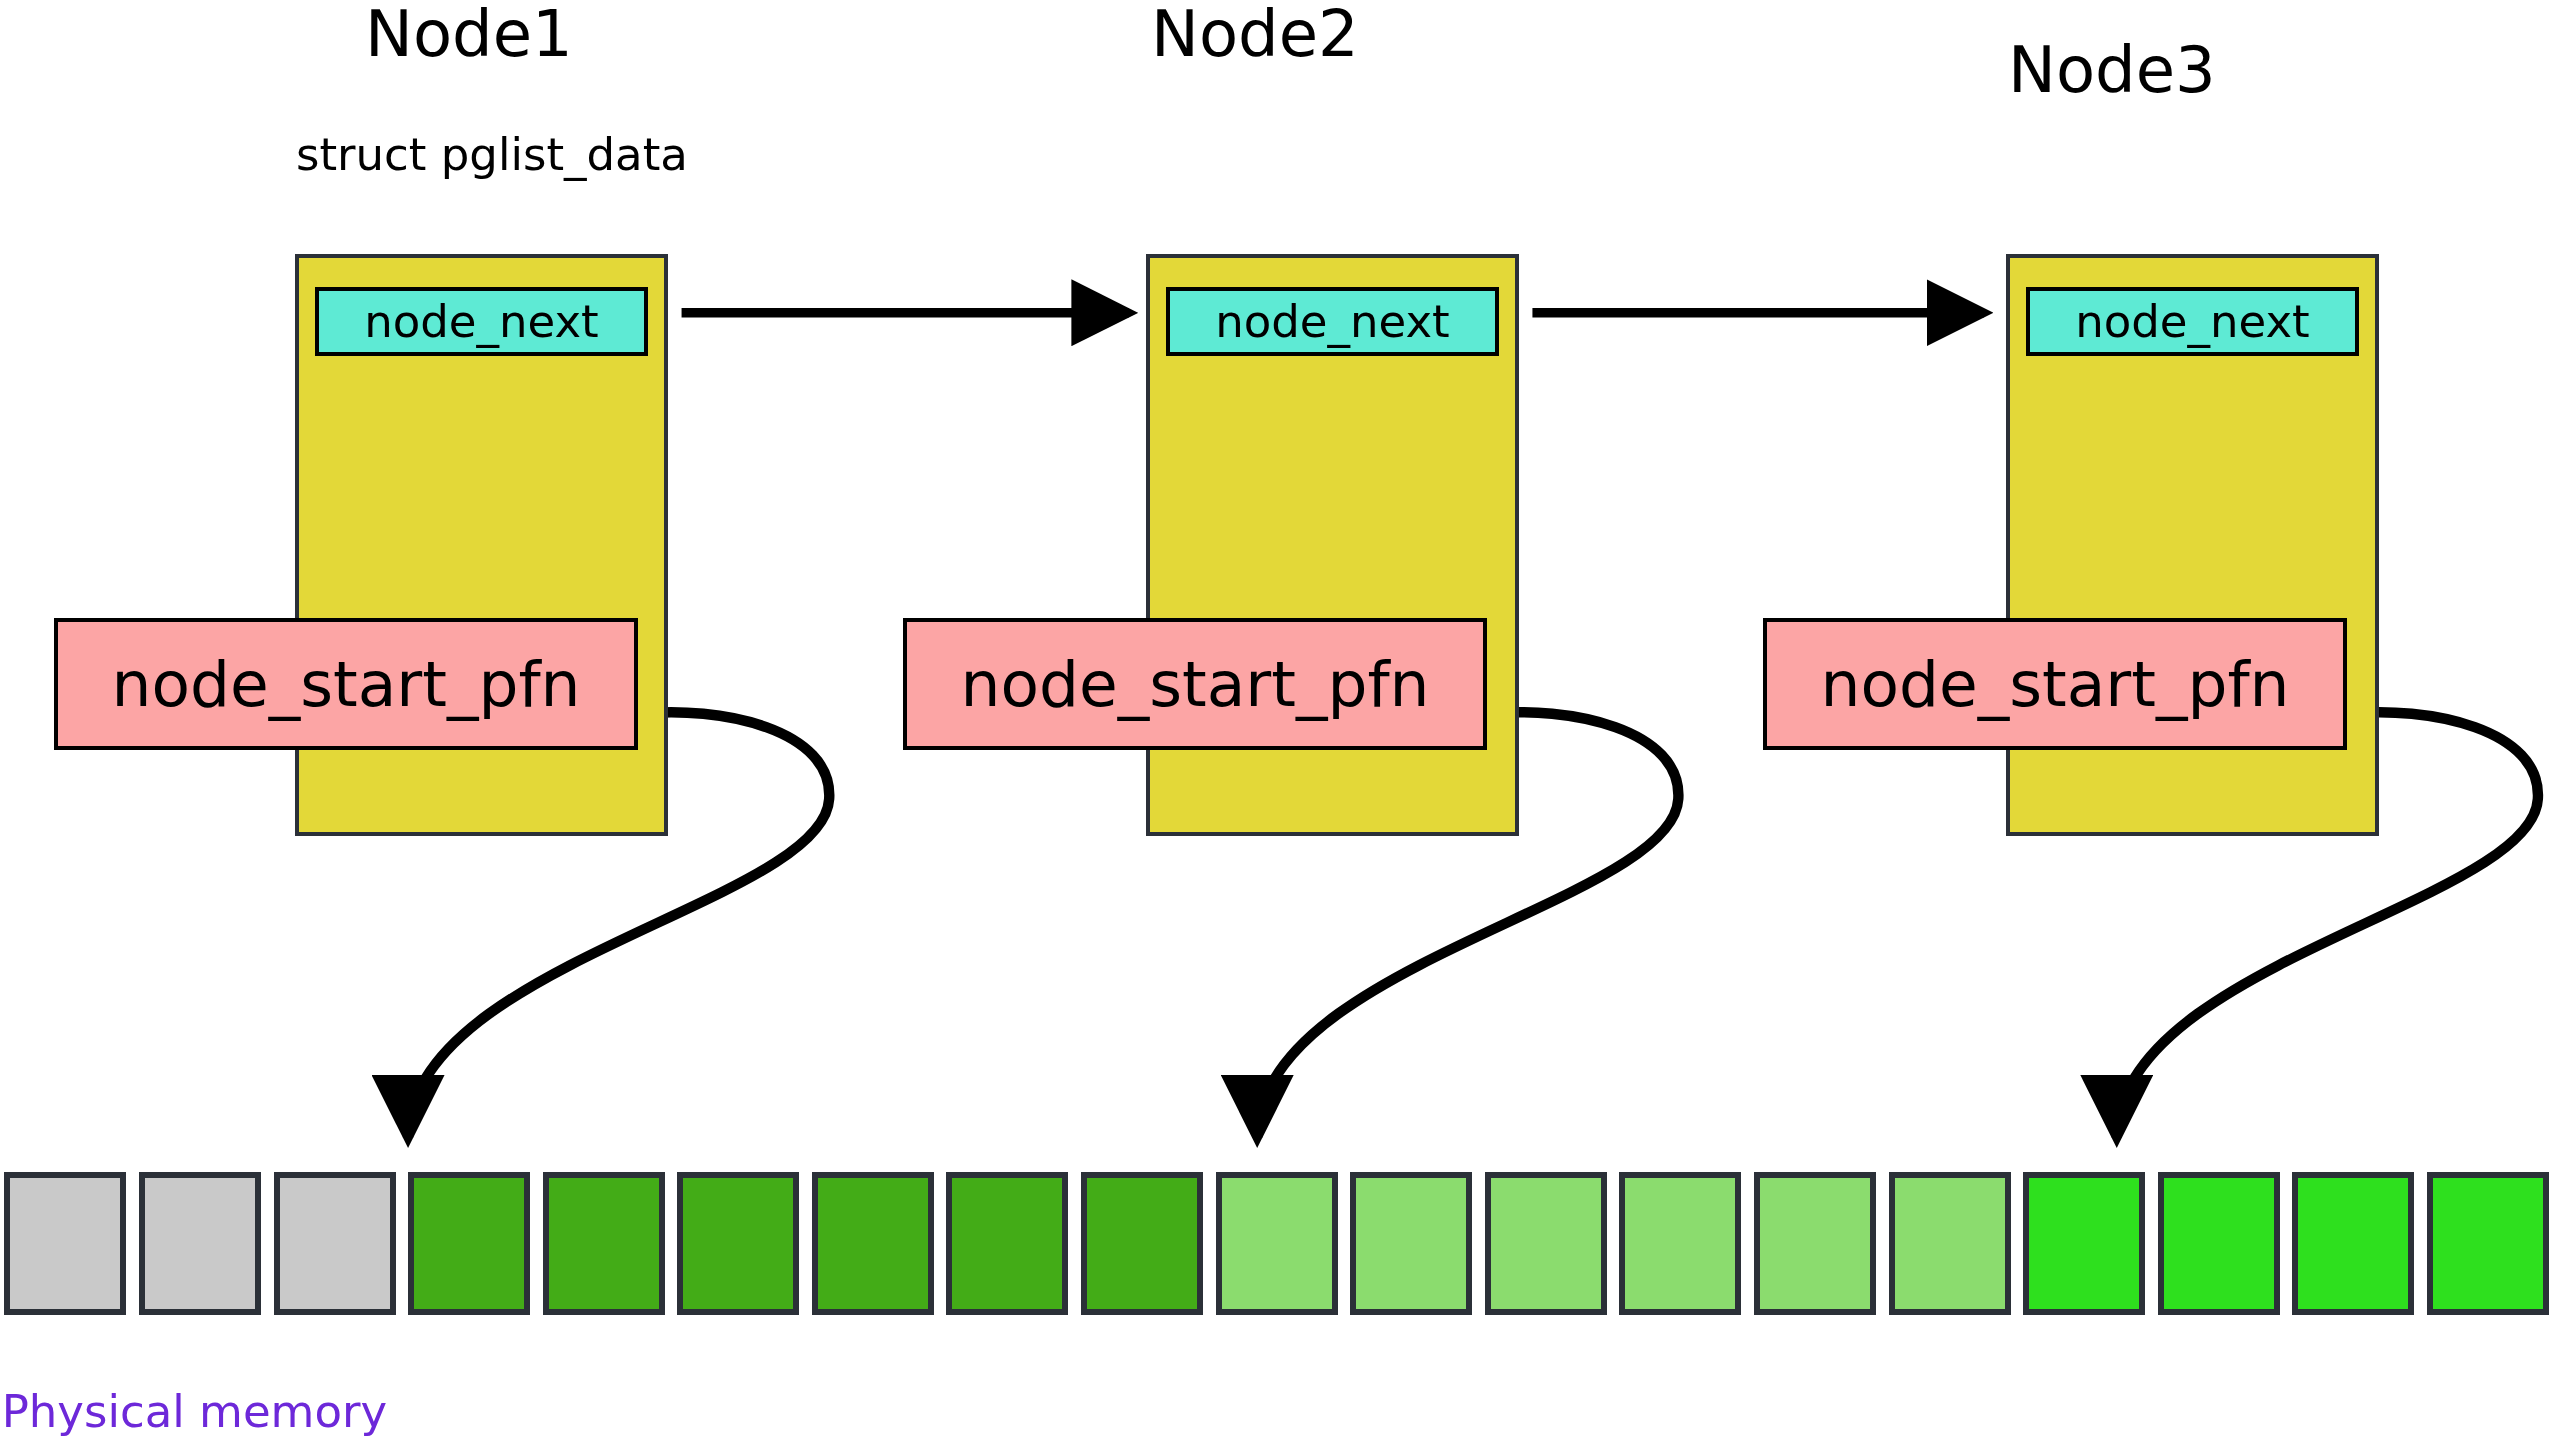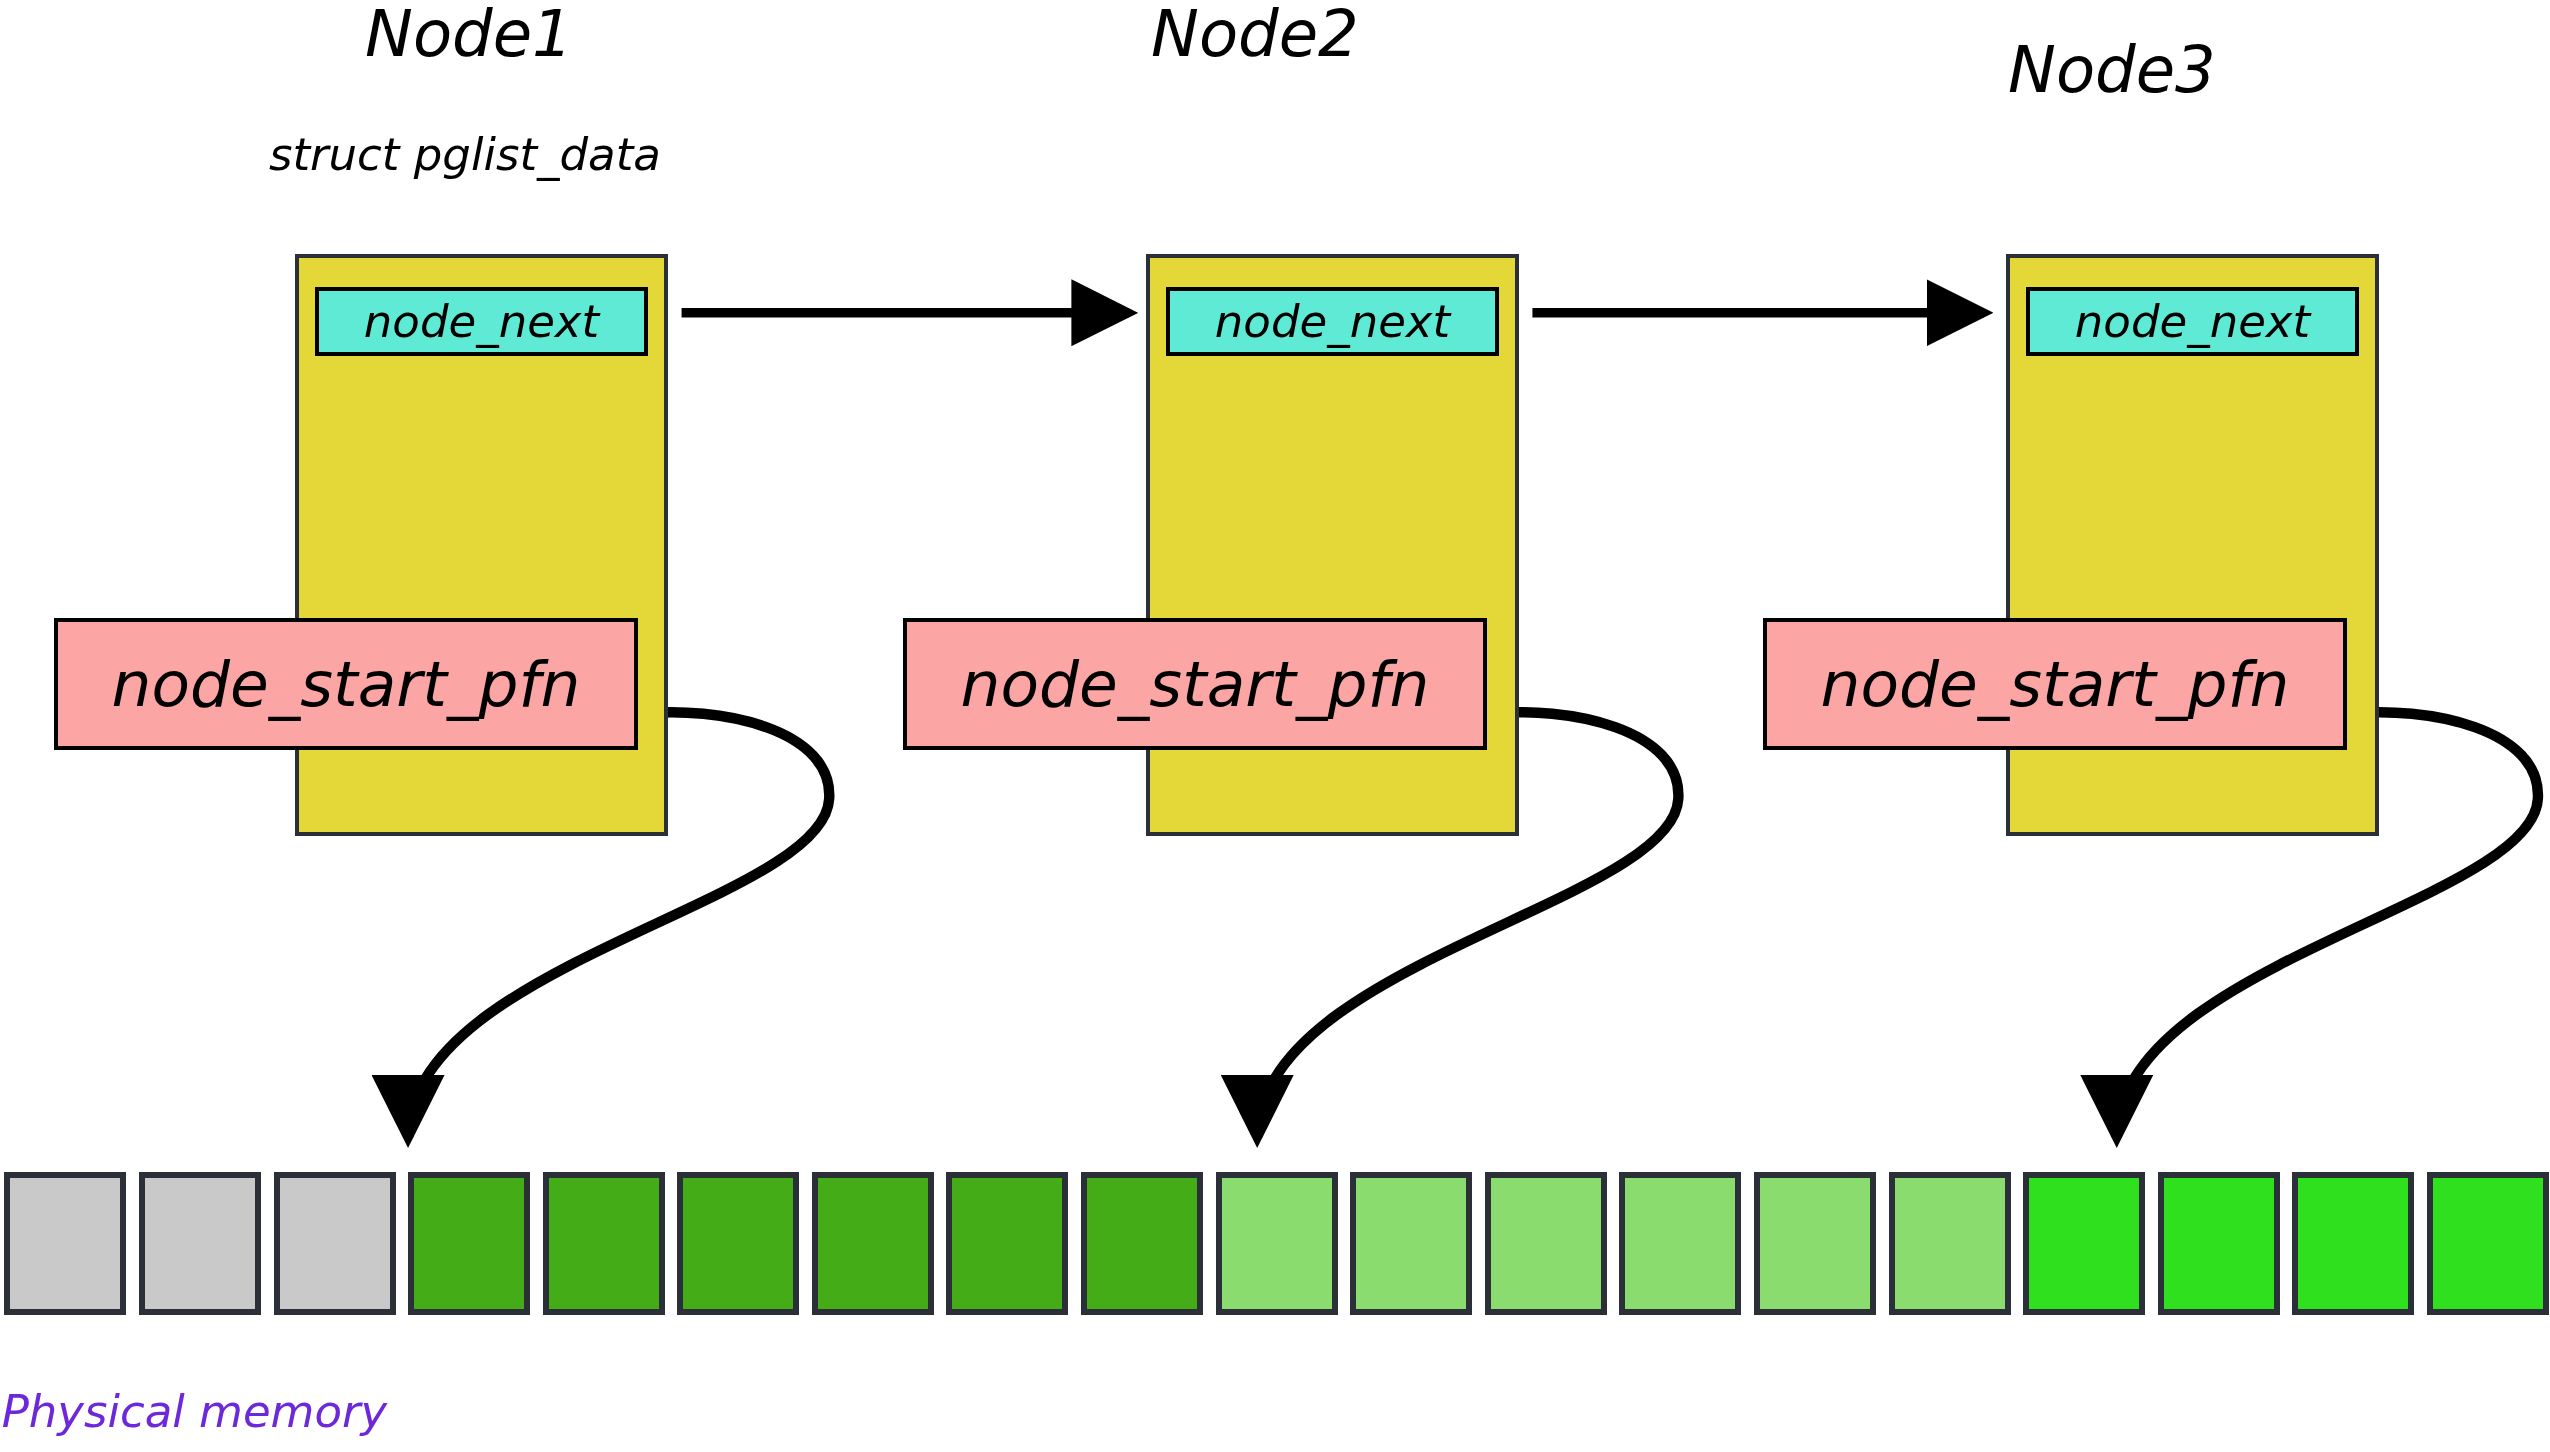--- a/index.html
+++ b/index.html
@@ -9,21 +9,20 @@
   }
   body {
     font-family: "DejaVu Sans", "Liberation Sans", sans-serif;
   }
   #stage {
     position: relative;
     width: 2550px;
     height: 1453px;
     background: #ffffff;
     overflow: hidden;
-    font-style: italic;
   }
   #wires {
     position: absolute;
     left: 0;
     top: 0;
     width: 2550px;
     height: 1453px;
     pointer-events: none;
   }
 
@@ -37,20 +36,21 @@
     letter-spacing: 0px;
   }
 
   
   .struct-caption {
     position: absolute;
     font-size: 45px;
     line-height: 1;
     color: #000000;
     white-space: nowrap;
+    margin-left: 27px;
   }
 
   
   .pglist-body {
     position: absolute;
     background: #e3d838;
     border: 4.3px solid #2b3038;
     box-sizing: border-box;
   }
 

